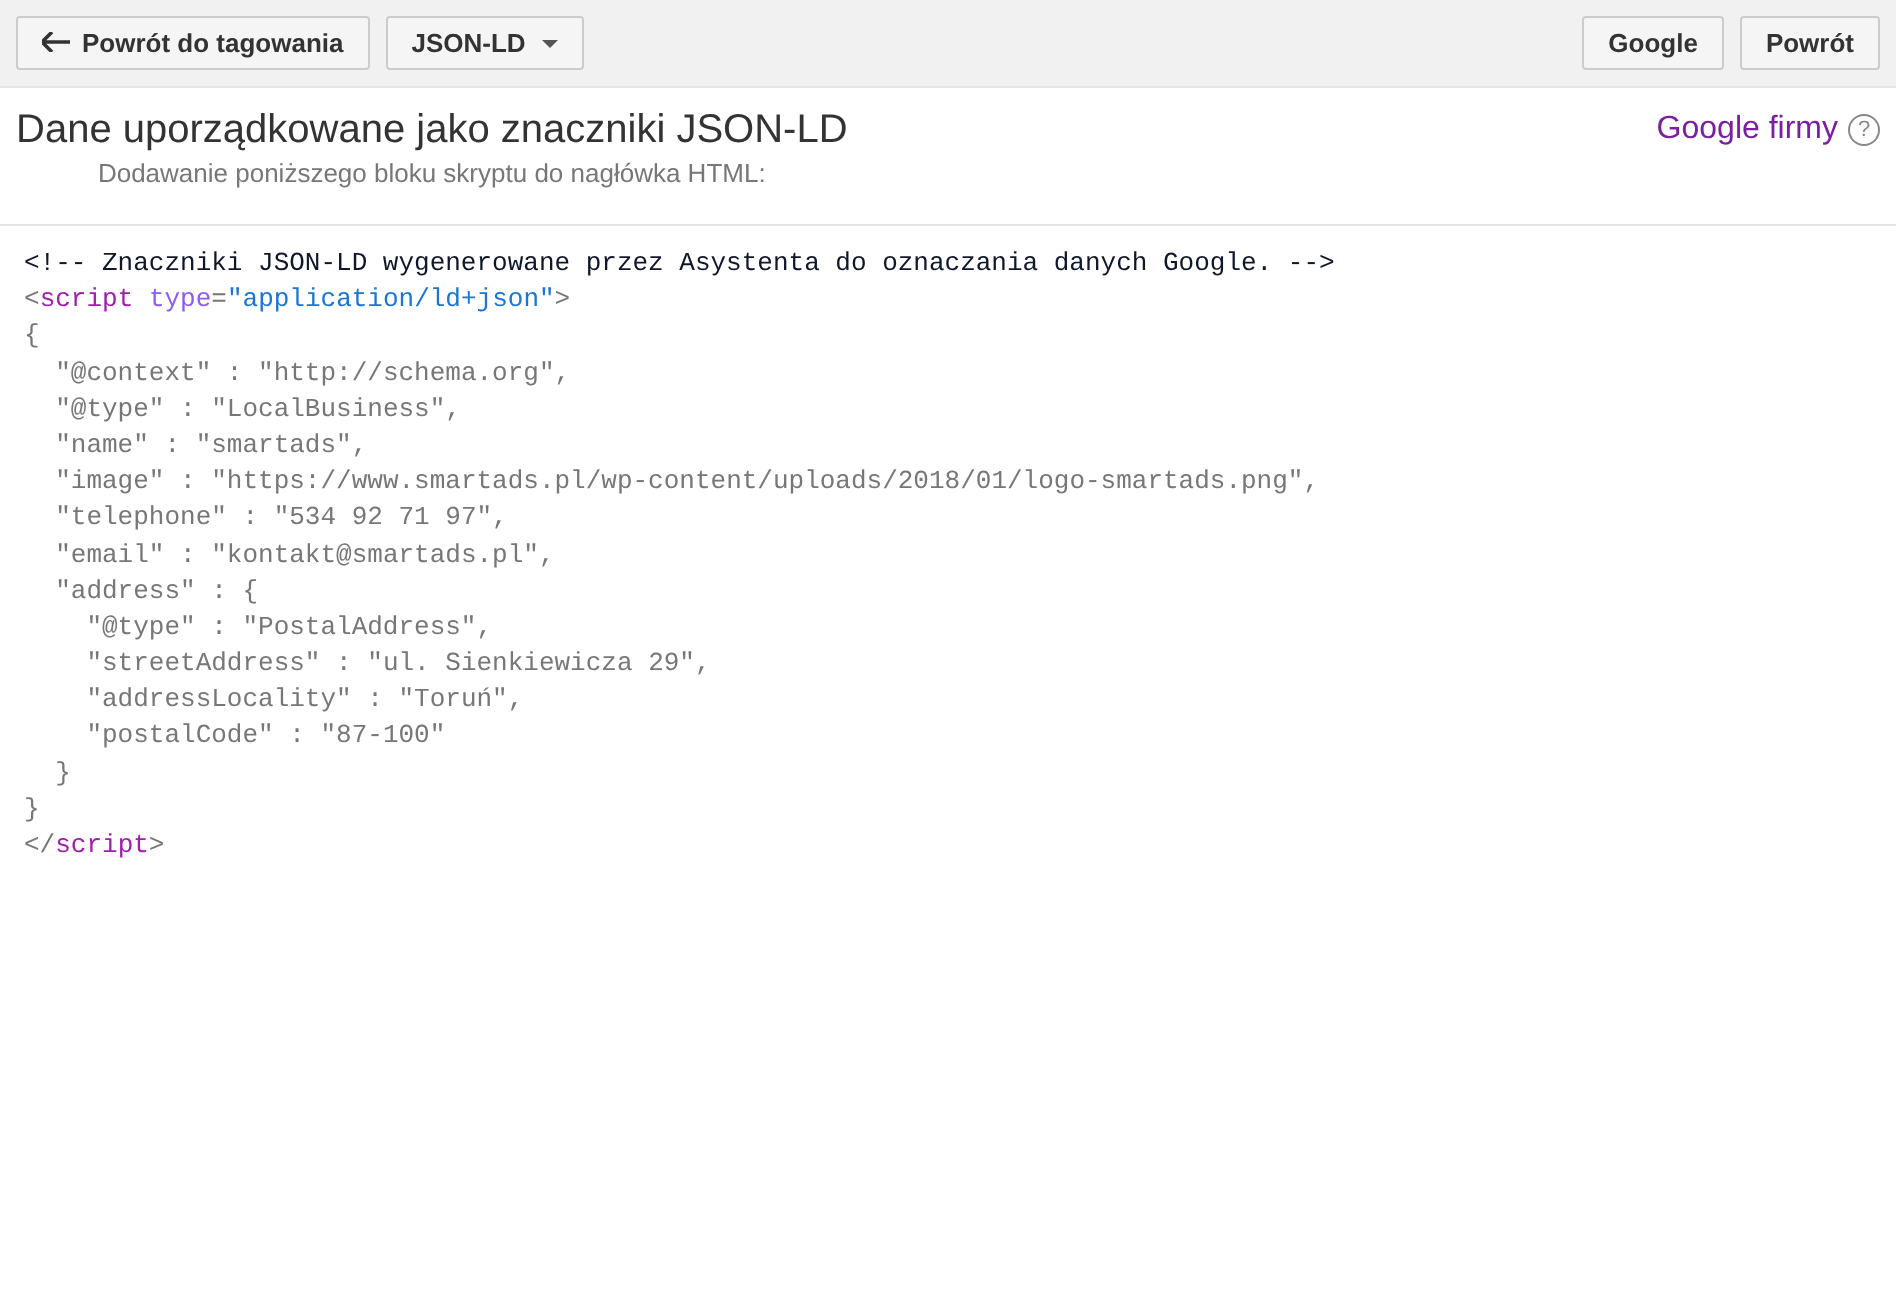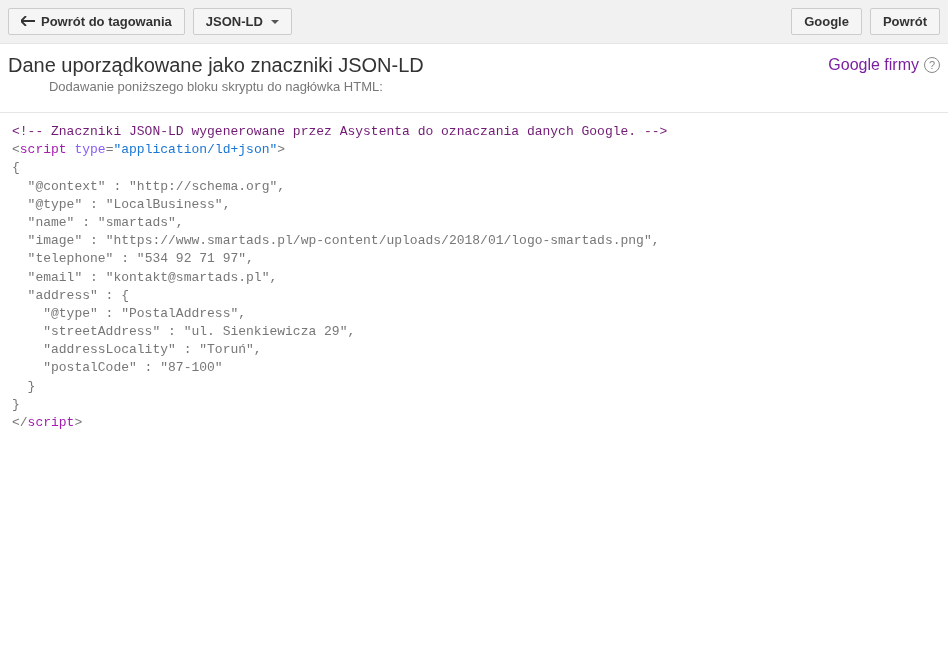--- a/index.html
+++ b/index.html
@@ -96,21 +96,21 @@
       white-space: pre;
       color: #777;
     }
     .tag-bracket { color: #777; }
     .tag-name { color: #a21caf; }
     .attr-name { color: #8b5cf6; }
     .attr-value { color: #1976d2; }
     .brace { color: #777; }
     .json-key { color: #777; }
     .json-str { color: #777; }
-    .comment { color: #701a75; }
+    .comment { color: #0f172a; }
   </style>
 </head>
 <body>
 
 <div class="toolbar">
   <button class="btn">
     <span class="arrow-back">
       <svg width="14" height="10" viewBox="0 0 14 10">
           <path d="M5 0 L0 5 L5 10 M0 5 L14 5" stroke="#333" stroke-width="1.8" fill="none"></path>
         </svg>

